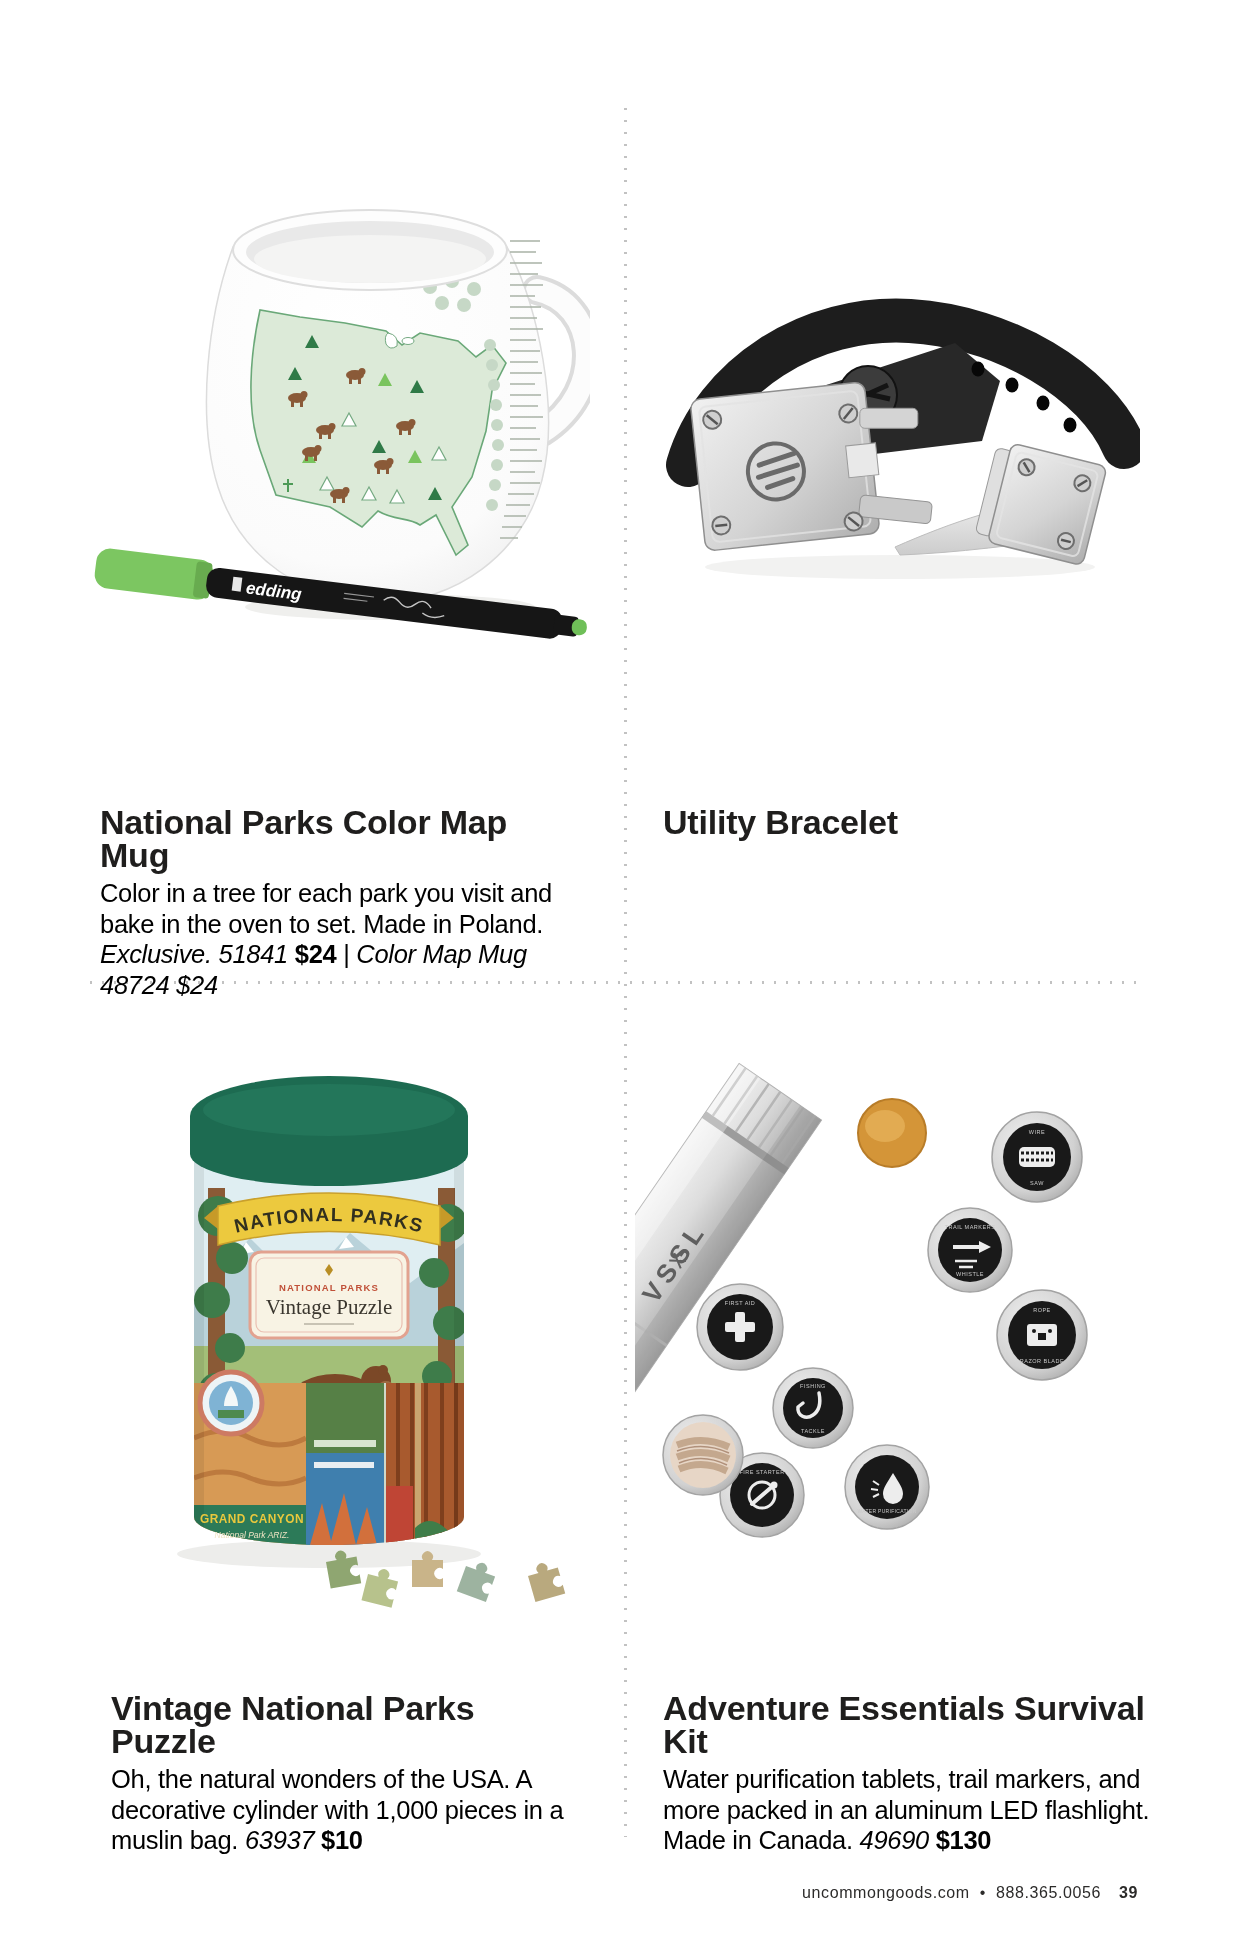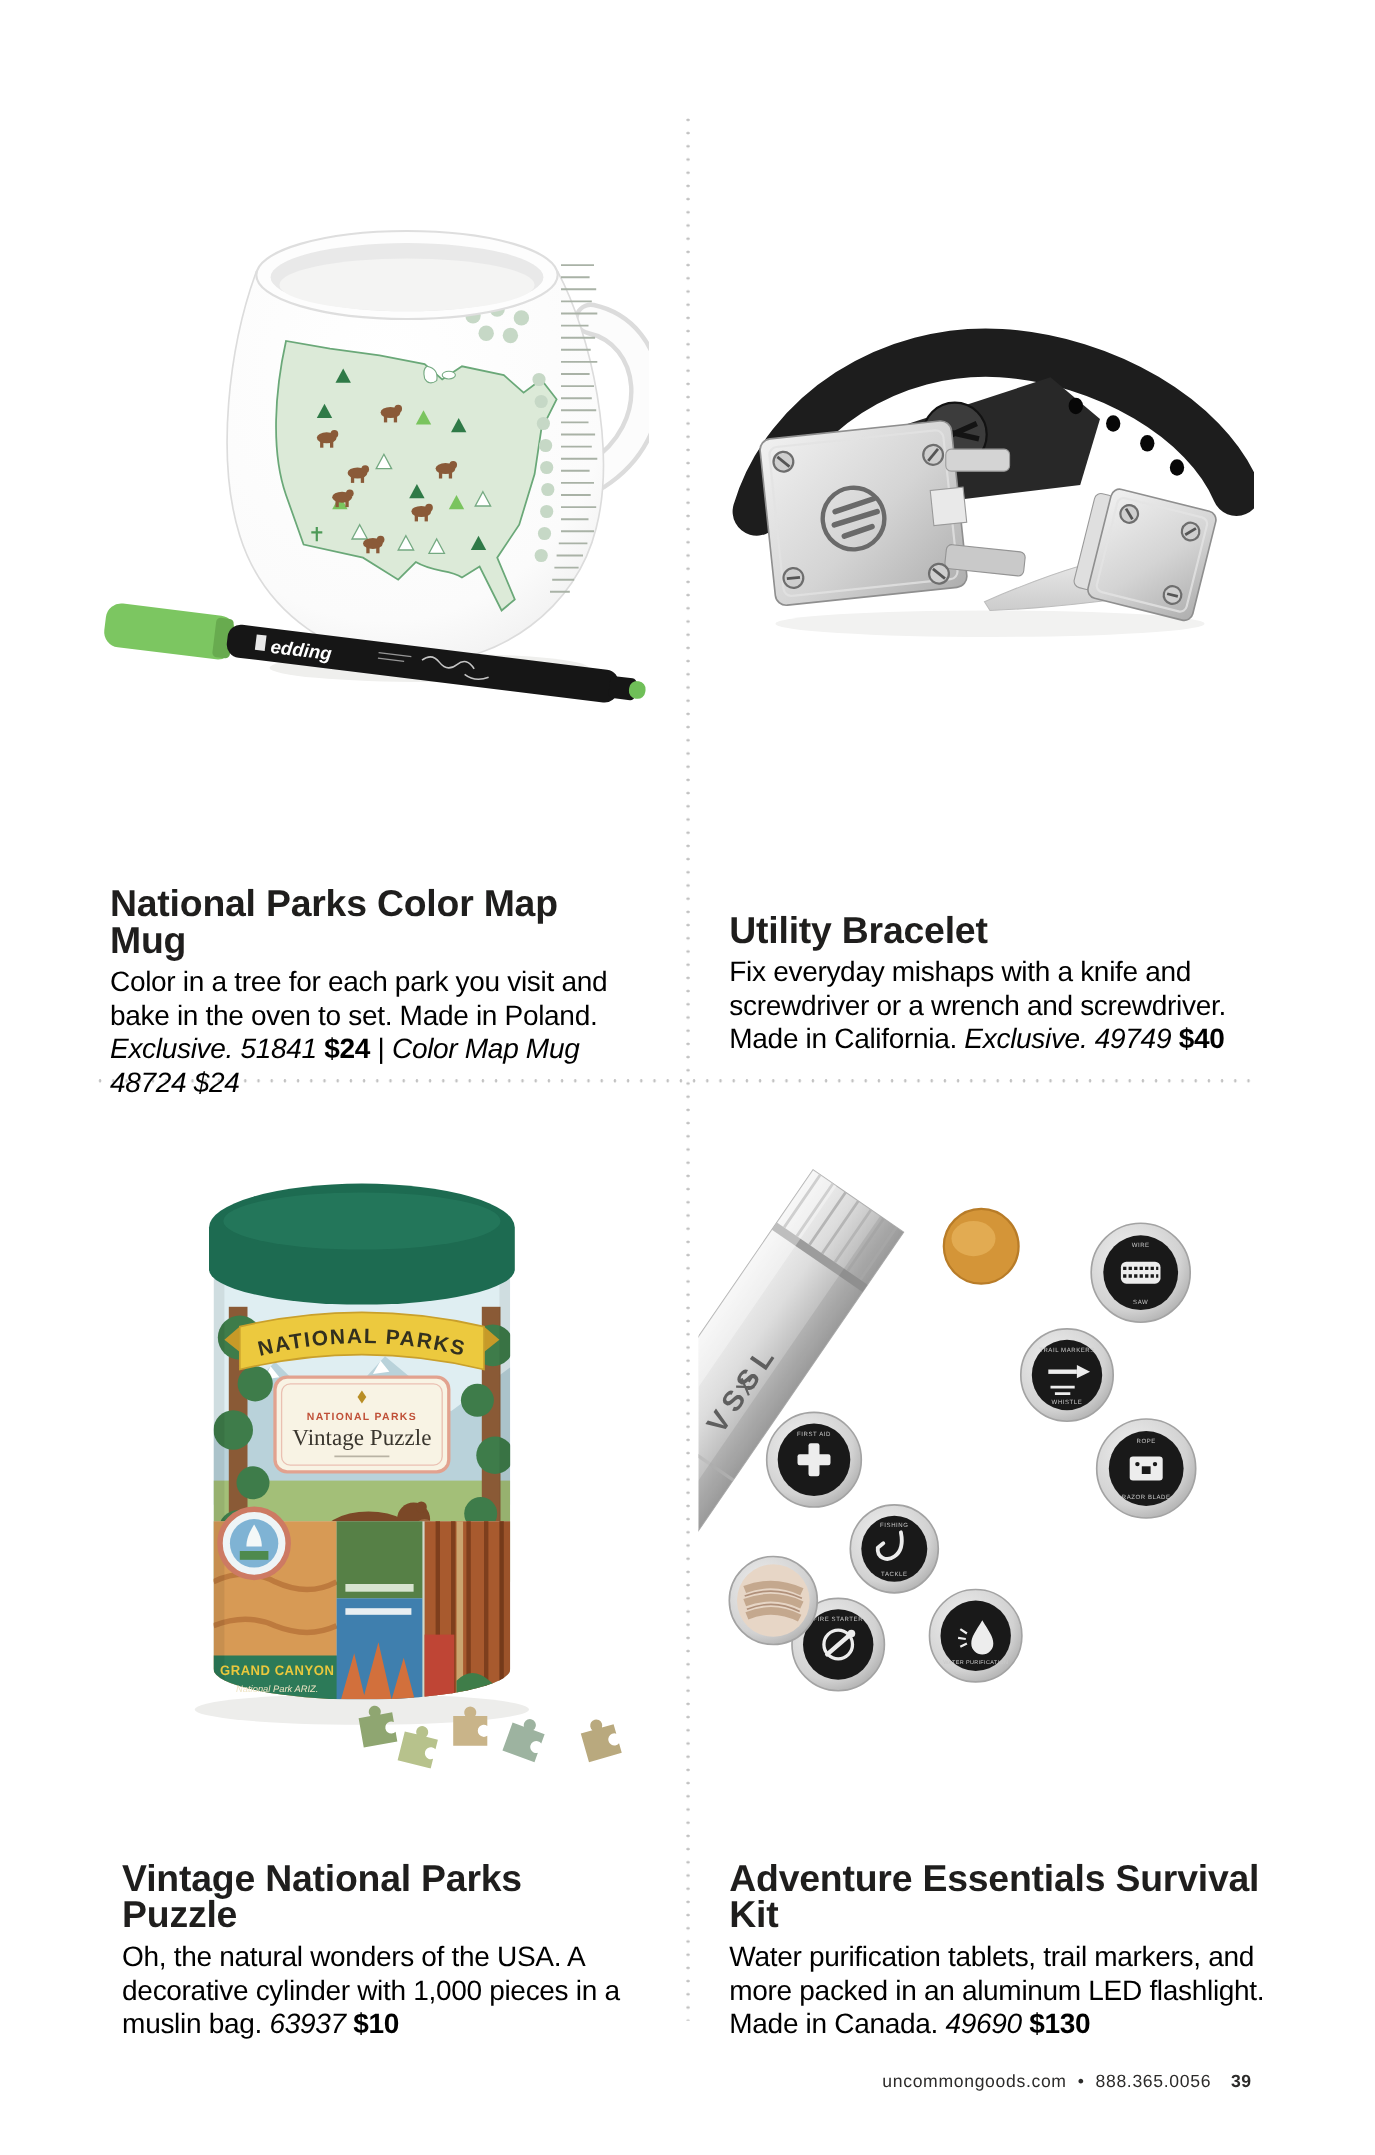--- a/index.html
+++ b/index.html
@@ -22,21 +22,21 @@
   .caption{position:absolute;}
   .caption h2{
     margin:0 0 6px 0;font-size:34px;line-height:33px;font-weight:700;color:#1f1e1d;
     letter-spacing:-0.2px;
   }
   .caption p{margin:0;font-size:25.5px;line-height:30.5px;letter-spacing:-0.3px;color:#000000;}
   .r-regular{font-style:normal;font-weight:400;}
   .r-italic{font-style:italic;font-weight:400;}
   .r-bold{font-style:normal;font-weight:700;}
   .cap-tl{left:100px;top:806px;width:470px;}
-  .cap-tr{left:663px;top:830px;width:505px;}
+  .cap-tr{left:663px;top:806px;width:505px;}
   .cap-bl{left:111px;top:1692px;width:470px;}
   .cap-br{left:663px;top:1692px;width:520px;}
   .footer{
     position:absolute;top:1884px;right:112px;font-size:16px;letter-spacing:0.6px;color:#2c2b2a;
   }
   .footer .bullet{margin:0 10px;}
   .footer .pageno{margin-left:18px;font-weight:700;}
 </style>
 </head>
 <body>
@@ -452,21 +452,20 @@
     </svg>
   </figure>
 
   <section class="caption cap-tl">
     <h2>National Parks Color Map Mug</h2>
     <p><span class="r-regular">Color in a tree for each park you visit and bake in the oven to set. Made in Poland. </span><span class="r-italic">Exclusive. 51841</span><span class="r-regular"> </span><span class="r-bold">$24</span><span class="r-regular"> | </span><span class="r-italic">Color Map Mug 48724 $24</span></p>
   </section>
 
   <section class="caption cap-tr">
     <h2>Utility Bracelet</h2>
-    <p><span class="r-regular">Fix everyday mishaps with a knife and screwdriver or a wrench and screwdriver. Made in California. </span><span class="r-italic">Exclusive. 49749</span><span class="r-regular"> </span><span class="r-bold">$40</span></p>
   </section>
 
   <section class="caption cap-bl">
     <h2>Vintage National Parks Puzzle</h2>
     <p><span class="r-regular">Oh, the natural wonders of the USA. A decorative cylinder with 1,000 pieces in a muslin bag. </span><span class="r-italic">63937</span><span class="r-regular"> </span><span class="r-bold">$10</span></p>
   </section>
 
   <section class="caption cap-br">
     <h2>Adventure Essentials Survival Kit</h2>
     <p><span class="r-regular">Water purification tablets, trail markers, and more packed in an aluminum LED flashlight. Made in Canada. </span><span class="r-italic">49690</span><span class="r-regular"> </span><span class="r-bold">$130</span></p>

